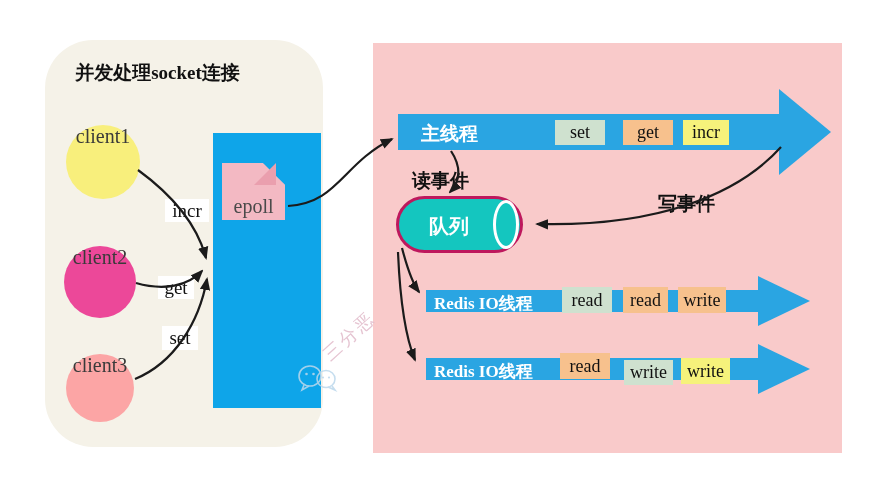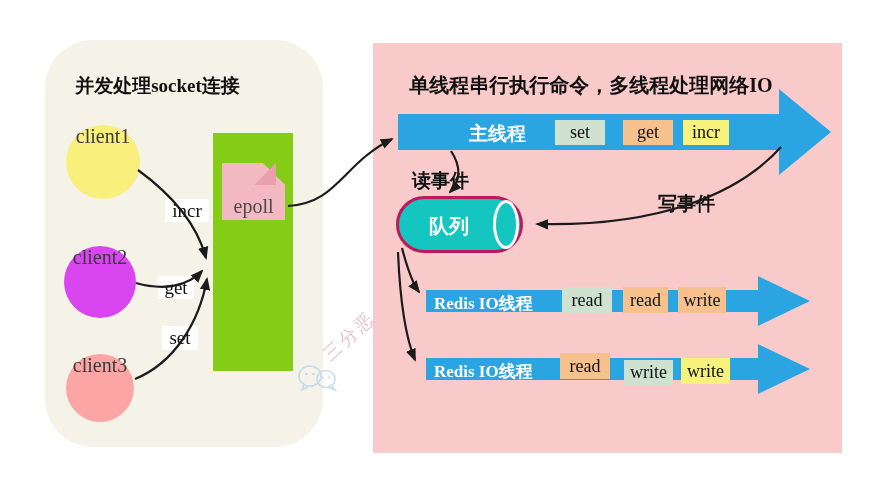--- a/index.html
+++ b/index.html
@@ -2,53 +2,53 @@
 <html><head>
 <meta charset="utf-8">
 <style>
   html,body{margin:0;padding:0;background:#fff;}
   .canvas{position:relative;width:877px;height:485px;background:#ffffff;
           font-family:"Liberation Serif",serif;overflow:hidden;}
 
   
   .panel-left{position:absolute;left:45px;top:40px;width:278px;height:407px;
               background:#f5f2e8;border-radius:48px;}
-  .panel-title{position:absolute;font-weight:bold;color:#111;text-align:center;margin-top:13px;}
+  .panel-title{position:absolute;font-weight:bold;color:#111;text-align:center;}
   .title-left{left:40px;top:60px;width:235px;font-size:19px;}
   .client{position:absolute;border-radius:50%;display:flex;align-items:flex-start;
           justify-content:center;font-size:20px;color:#3a3a3a;}
   .client1{left:66px;top:125px;width:74px;height:74px;background:#f8ef7c;}
-  .client2{left:64px;top:246px;width:72px;height:72px;background:#d946ef;}
+  .client2{left:64px;top:246px;width:72px;height:72px;background:#ec4899;}
   .client3{left:66px;top:354px;width:68px;height:68px;background:#fca5a5;}
   .cmd-label{position:absolute;background:#ffffff;color:#111;font-size:19px;
              text-align:center;line-height:23px;}
   .lbl-incr{left:165px;top:199px;width:44px;height:23px;}
   .lbl-get{left:158px;top:276px;width:36px;height:23px;}
   .lbl-set{left:162px;top:326px;width:36px;height:24px;}
-  .green-rect{position:absolute;left:213px;top:133px;width:80px;height:238px;
-              background:#84cc16;}
+  .green-rect{position:absolute;left:213px;top:133px;width:80px;height:275px;
+              background:#0ea5e9;padding-left:28px;}
   .doc{position:absolute;left:9px;top:30px;width:63px;height:57px;background:#f3b9c3;
        clip-path:polygon(0 0,65% 0,100% 38%,100% 100%,0 100%);}
   .doc-fold{position:absolute;left:31px;top:30px;width:0;height:0;border-style:solid;
             border-width:0 0 22px 22px;border-color:transparent transparent #ea9fae transparent;
             transform:translateX(10px);}
   .doc-label{position:absolute;left:9px;top:62px;width:63px;text-align:center;
              font-size:20px;color:#4a4a4a;}
 
   
   .panel-right{position:absolute;left:373px;top:43px;width:469px;height:410px;
                background:#f9caca;}
   .title-right{left:381px;top:59px;width:420px;font-size:20px;}
   .arrow-body{position:absolute;background:#2aa5e2;}
   .arrow-head{position:absolute;width:0;height:0;border-style:solid;
               border-color:transparent transparent transparent #2aa5e2;}
   .thread-label{position:absolute;color:#ffffff;font-weight:bold;white-space:nowrap;}
   .main-body{left:398px;top:114px;width:381px;height:36px;}
   .main-head{left:779px;top:89px;border-width:43px 0 43px 52px;}
-  .main-label{left:421px;top:121px;font-size:19px;margin-left:48px;}
+  .main-label{left:421px;top:121px;font-size:19px;}
   .cmd-box{position:absolute;display:flex;align-items:center;justify-content:center;
            font-size:18px;color:#111;}
   .box-green{background:#cfe1cf;}
   .box-orange{background:#f7c18d;}
   .box-yellow{background:#f6f27b;}
   .event-label{position:absolute;font-weight:bold;font-size:19px;color:#111;white-space:nowrap;}
   .read-event{left:412px;top:168px;}
   .write-event{left:658px;top:191px;}
   .cylinder{position:absolute;left:396px;top:196px;width:127px;height:57px;
             background:#14c6bf;border:3px solid #be185d;border-radius:29px;
@@ -94,21 +94,20 @@
   <div class="cmd-label lbl-get">get</div>
   <div class="cmd-label lbl-set">set</div>
 
   <div class="green-rect">
     <div class="doc"></div>
     <div class="doc-fold"></div>
     <div class="doc-label">epoll</div>
   </div>
 
   <section class="panel-right"></section>
-  <div class="panel-title title-right">单线程串行执行命令，多线程处理网络IO</div>
 
   <div class="arrow-body main-body"></div>
   <div class="arrow-head main-head"></div>
   <div class="thread-label main-label">主线程</div>
   <div class="cmd-box box-green" style="left:555px;top:120px;width:50px;height:25px;">set</div>
   <div class="cmd-box box-orange" style="left:623px;top:120px;width:50px;height:25px;">get</div>
   <div class="cmd-box box-yellow" style="left:683px;top:120px;width:46px;height:25px;">incr</div>
 
   <div class="event-label read-event">读事件</div>
   <div class="event-label write-event">写事件</div>

